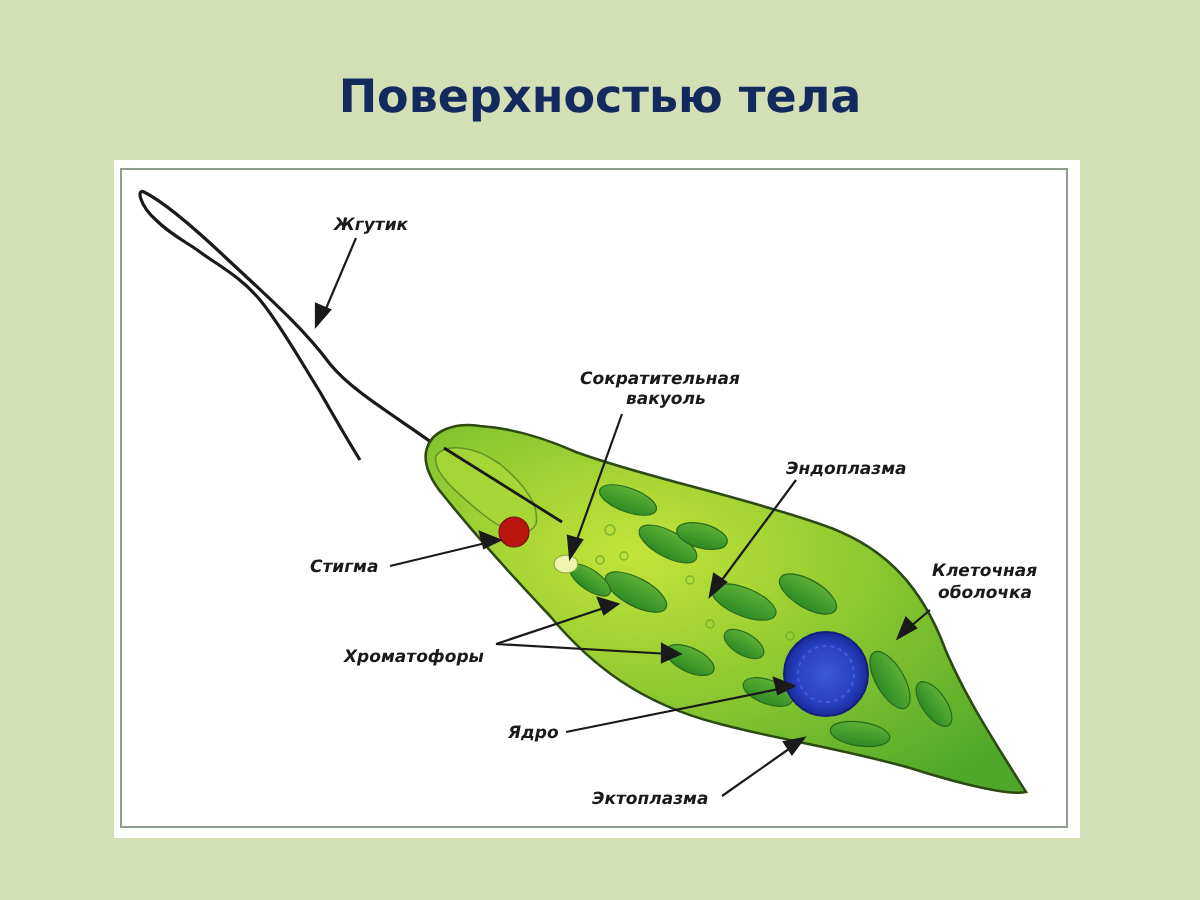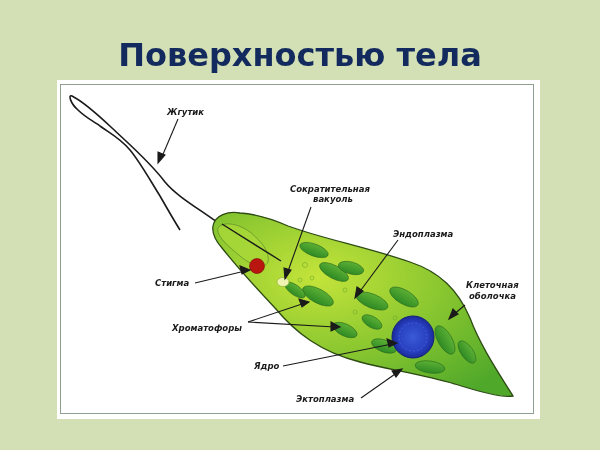--- a/index.html
+++ b/index.html
@@ -7,21 +7,21 @@
       width: 600px; height: 450px; overflow: hidden;
       background: #d3dfb4;
       position: relative;
       font-family: "Liberation Sans", sans-serif;
     }
     .slide-title {
       position: absolute; left: 0; top: 36px; width: 600px;
       text-align: center;
       font-family: "DejaVu Sans", sans-serif;
       font-weight: bold;
-      font-size: 32px;
+      font-size: 23px;
       color: #132a5e;
       letter-spacing: 0px;
     }
     .frame-outer {
       position: absolute; left: 57px; top: 80px; width: 483px; height: 339px;
       background: #ffffff;
     }
     .frame-inner {
       position: absolute; left: 60px; top: 84px; width: 474px; height: 330px;
       border: 1px solid #8f9f8f;

